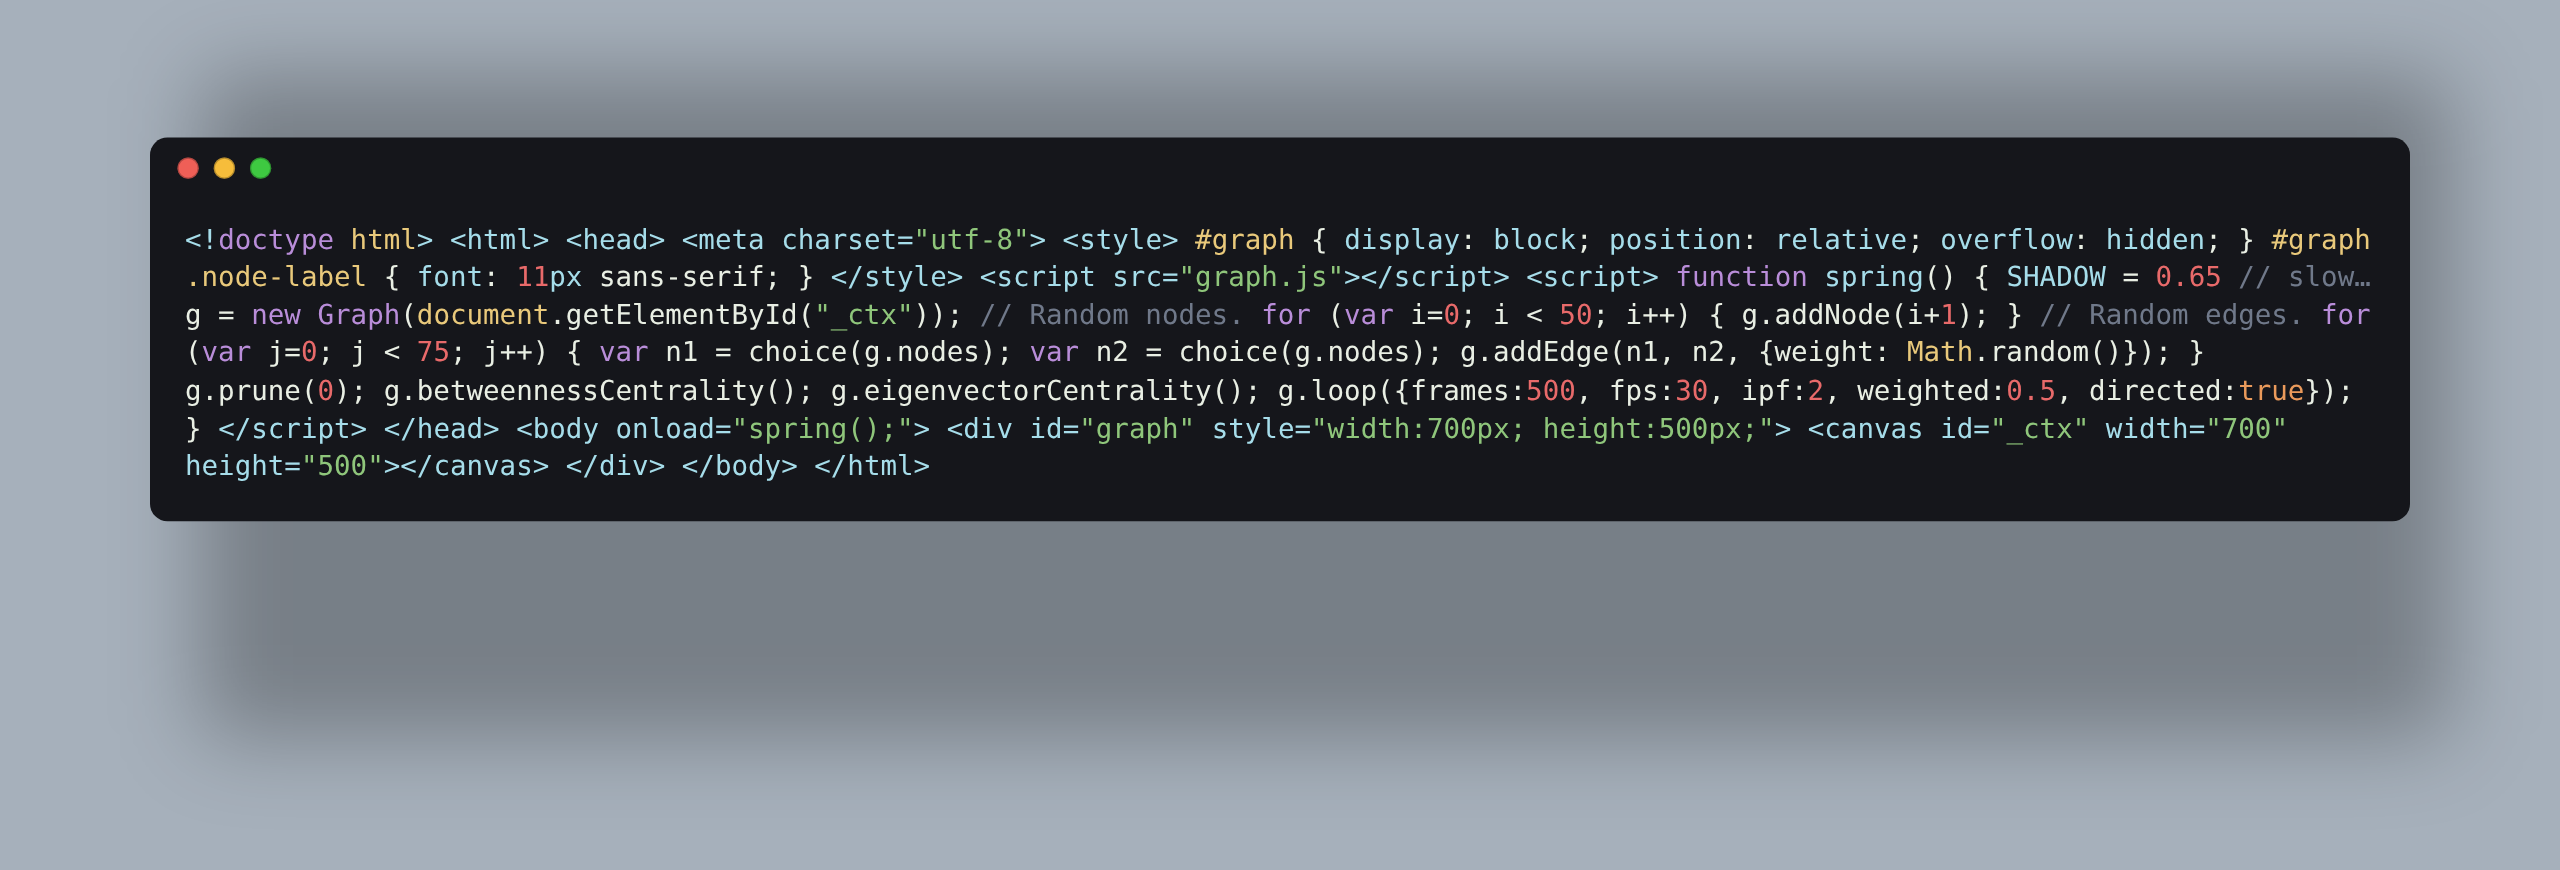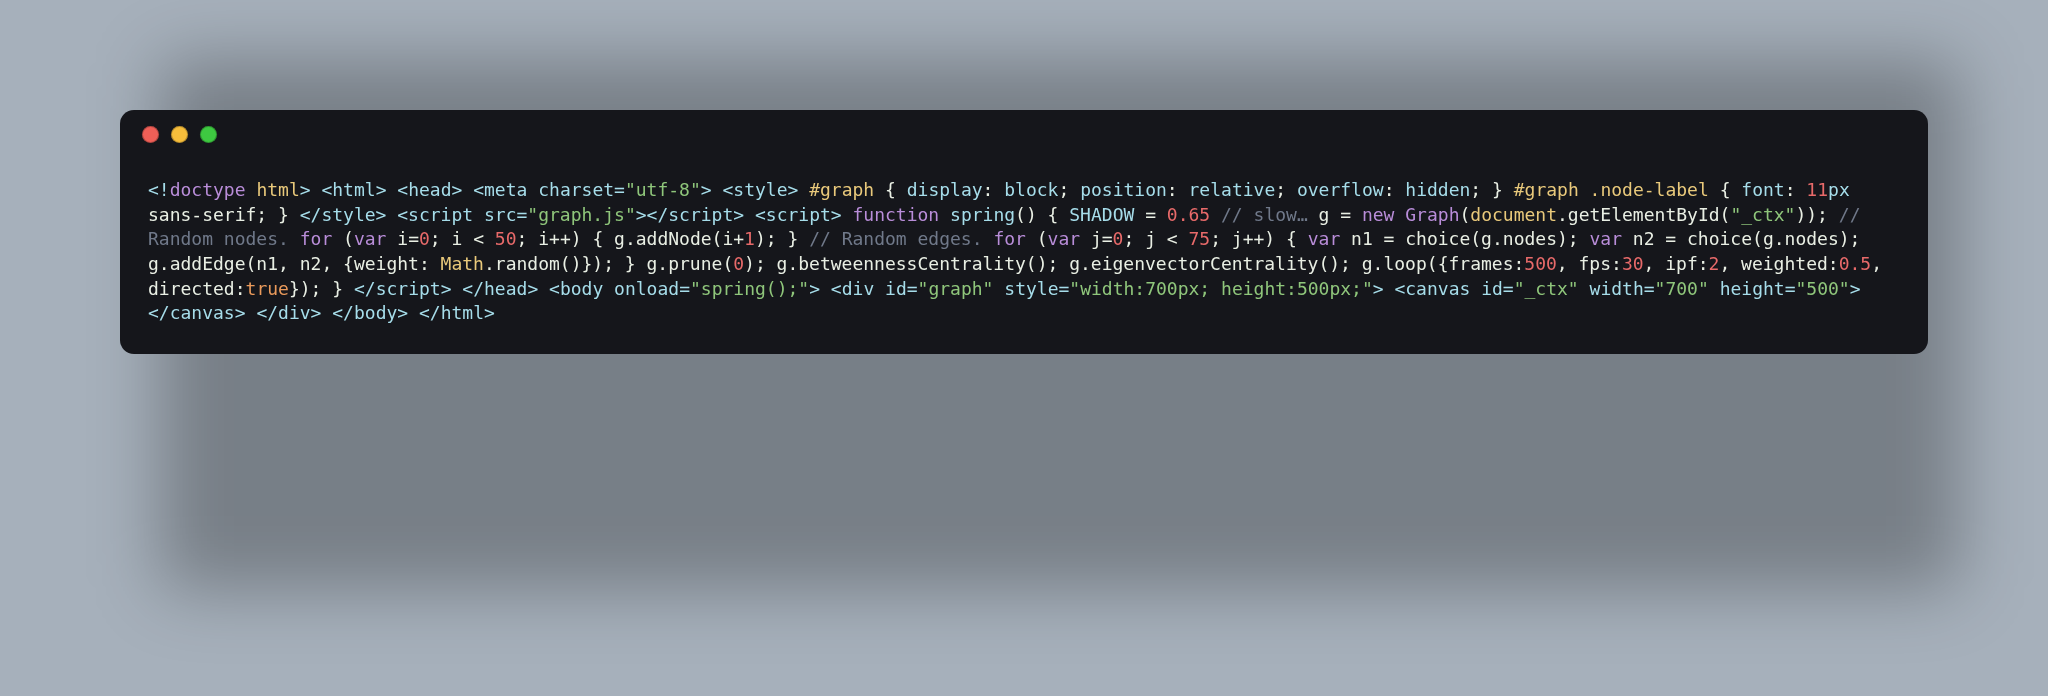--- a/index.html
+++ b/index.html
@@ -45,21 +45,21 @@
     gap: 12px;
   }
   .dot {
     width: 17px;
     height: 17px;
     border-radius: 50%;
     box-shadow: inset 0 0 0 1px rgba(0,0,0,0.25);
   }
   .code {
     padding: 20px 28px 28px 28px;
-    font-size: 18px;
+    font-size: 22px;
     line-height: 1.37;
     white-space: pre-wrap;
     word-break: break-word;
     color: #a6ddea;
   }
   .t-default  { color: #a6ddea; }
   .t-white    { color: #e9efe4; }
   .t-string   { color: #8fc67b; }   
   .t-keyword  { color: #b98dd9; }   
   .t-number   { color: #e86a6a; }   

